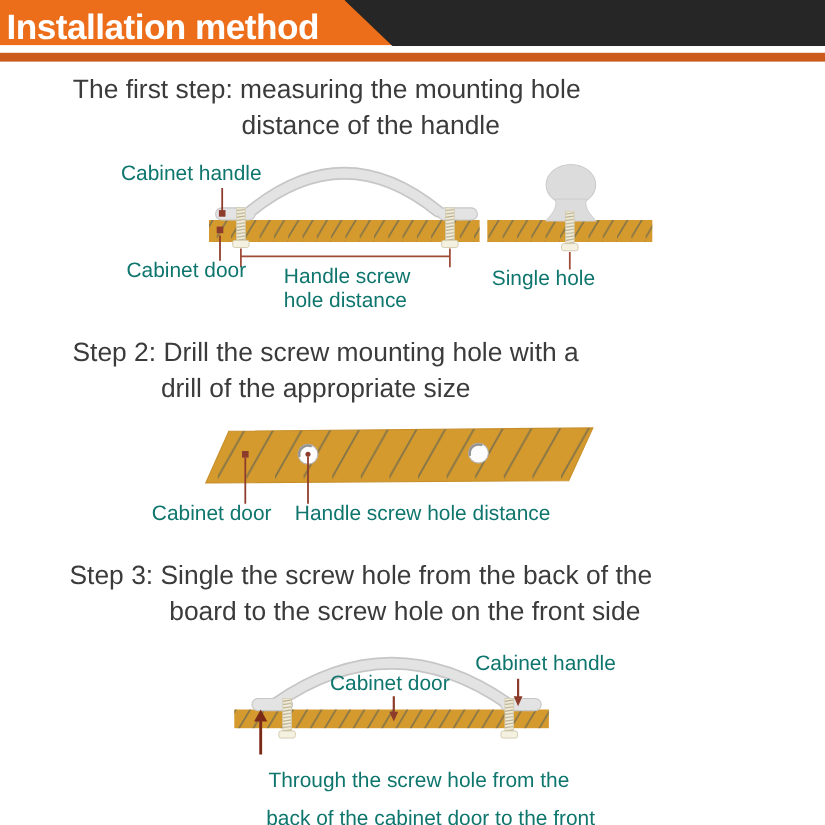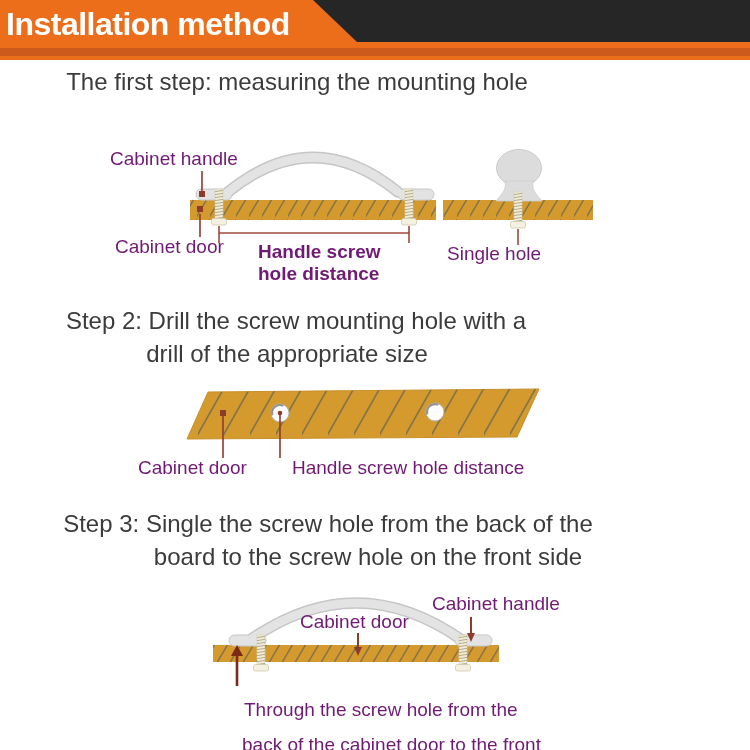--- a/index.html
+++ b/index.html
@@ -1,21 +1,21 @@
 <!DOCTYPE html>
 <html><head>
 <meta charset="utf-8">
 <style>
   html,body{margin:0;padding:0;background:#ffffff;}
   .page{
     position:relative;width:750px;height:750px;overflow:hidden;
     background:#ffffff;font-family:"Liberation Sans",sans-serif;
   }
   
-  .banner{position:absolute;left:0;top:0;width:750px;height:60px;background:#ec6d1a;}
+  .banner{position:absolute;left:0;top:0;width:750px;height:41px;background:#ec6d1a;}
   .banner-strip{position:absolute;left:0;top:48px;width:750px;height:8px;background:#cc5a1c;}
   .banner-dark{
     position:absolute;left:313px;top:0;width:437px;height:42px;background:#262626;
     -webkit-clip-path:polygon(0 0,100% 0,100% 100%,44px 100%);
     clip-path:polygon(0 0,100% 0,100% 100%,44px 100%);
   }
   .banner-title{
     position:absolute;left:6px;top:1px;height:46px;line-height:46px;
     color:#ffffff;font-size:32px;font-weight:bold;letter-spacing:-0.5px;white-space:nowrap;
   }
@@ -25,28 +25,28 @@
     font-size:24px;line-height:30px;color:#3b3b3b;
   }
   #s1l1{left:-3px;top:67px;}
   #s1l2{left:37px;top:100px;}
   #s2l1{left:-4px;top:306px;}
   #s2l2{left:-13px;top:339px;}
   #s3l1{left:28px;top:509px;}
   #s3l2{left:68px;top:542px;text-align:center;}
   
   .lbl{
-    position:absolute;font-size:19px;line-height:22px;color:#701a75;white-space:nowrap;
+    position:absolute;font-size:19px;line-height:22px;color:#0f766e;white-space:nowrap;
   }
   #l-s1-handle{left:110px;top:148px;}
   #l-s1-door{left:115px;top:236px;}
-  #l-s1-dist{left:258px;top:241px;font-weight:bold;}
+  #l-s1-dist{left:258px;top:241px;}
   #l-s1-single{left:447px;top:243px;}
   #l-s2-door{left:138px;top:457px;}
-  #l-s2-dist{left:268px;top:457px;margin-left:24px;}
+  #l-s2-dist{left:268px;top:457px;}
   #l-s3-handle{left:432px;top:593px;}
   #l-s3-door{left:300px;top:611px;}
   #l-s3-thru1{left:244px;top:672px;margin-top:27px;}
   #l-s3-thru2{left:242px;top:695px;margin-top:39px;}
   
   .diag{position:absolute;}
   #svg1{left:80px;top:140px;}
   #svg2{left:120px;top:385px;}
   #svg3{left:150px;top:590px;}
 </style>
@@ -55,20 +55,21 @@
 
 <div class="page">
 
   <div class="banner">
     <div class="banner-strip"></div>
     <div class="banner-dark"></div>
     <div class="banner-title">Installation method</div>
   </div>
 
   <div class="h-line" id="s1l1">The first step: measuring the mounting hole</div>
+  <div class="h-line" id="s1l2">distance of the handle</div>
   <div class="h-line" id="s2l1">Step 2: Drill the screw mounting hole with a</div>
   <div class="h-line" id="s2l2">drill of the appropriate size</div>
   <div class="h-line" id="s3l1">Step 3: Single the screw hole from the back of the</div>
   <div class="h-line" id="s3l2">board to the screw hole on the front side</div>
 
   <svg id="svg1" class="diag" width="540" height="112" viewBox="0 0 540 112">
     <defs>
       <pattern id="hatchA" patternUnits="userSpaceOnUse" width="13" height="26">
         <path d="M -3 29 L 16 -3" stroke="#6e6a50" stroke-opacity="0.8" stroke-width="1.5" fill="none"></path>
       </pattern>

